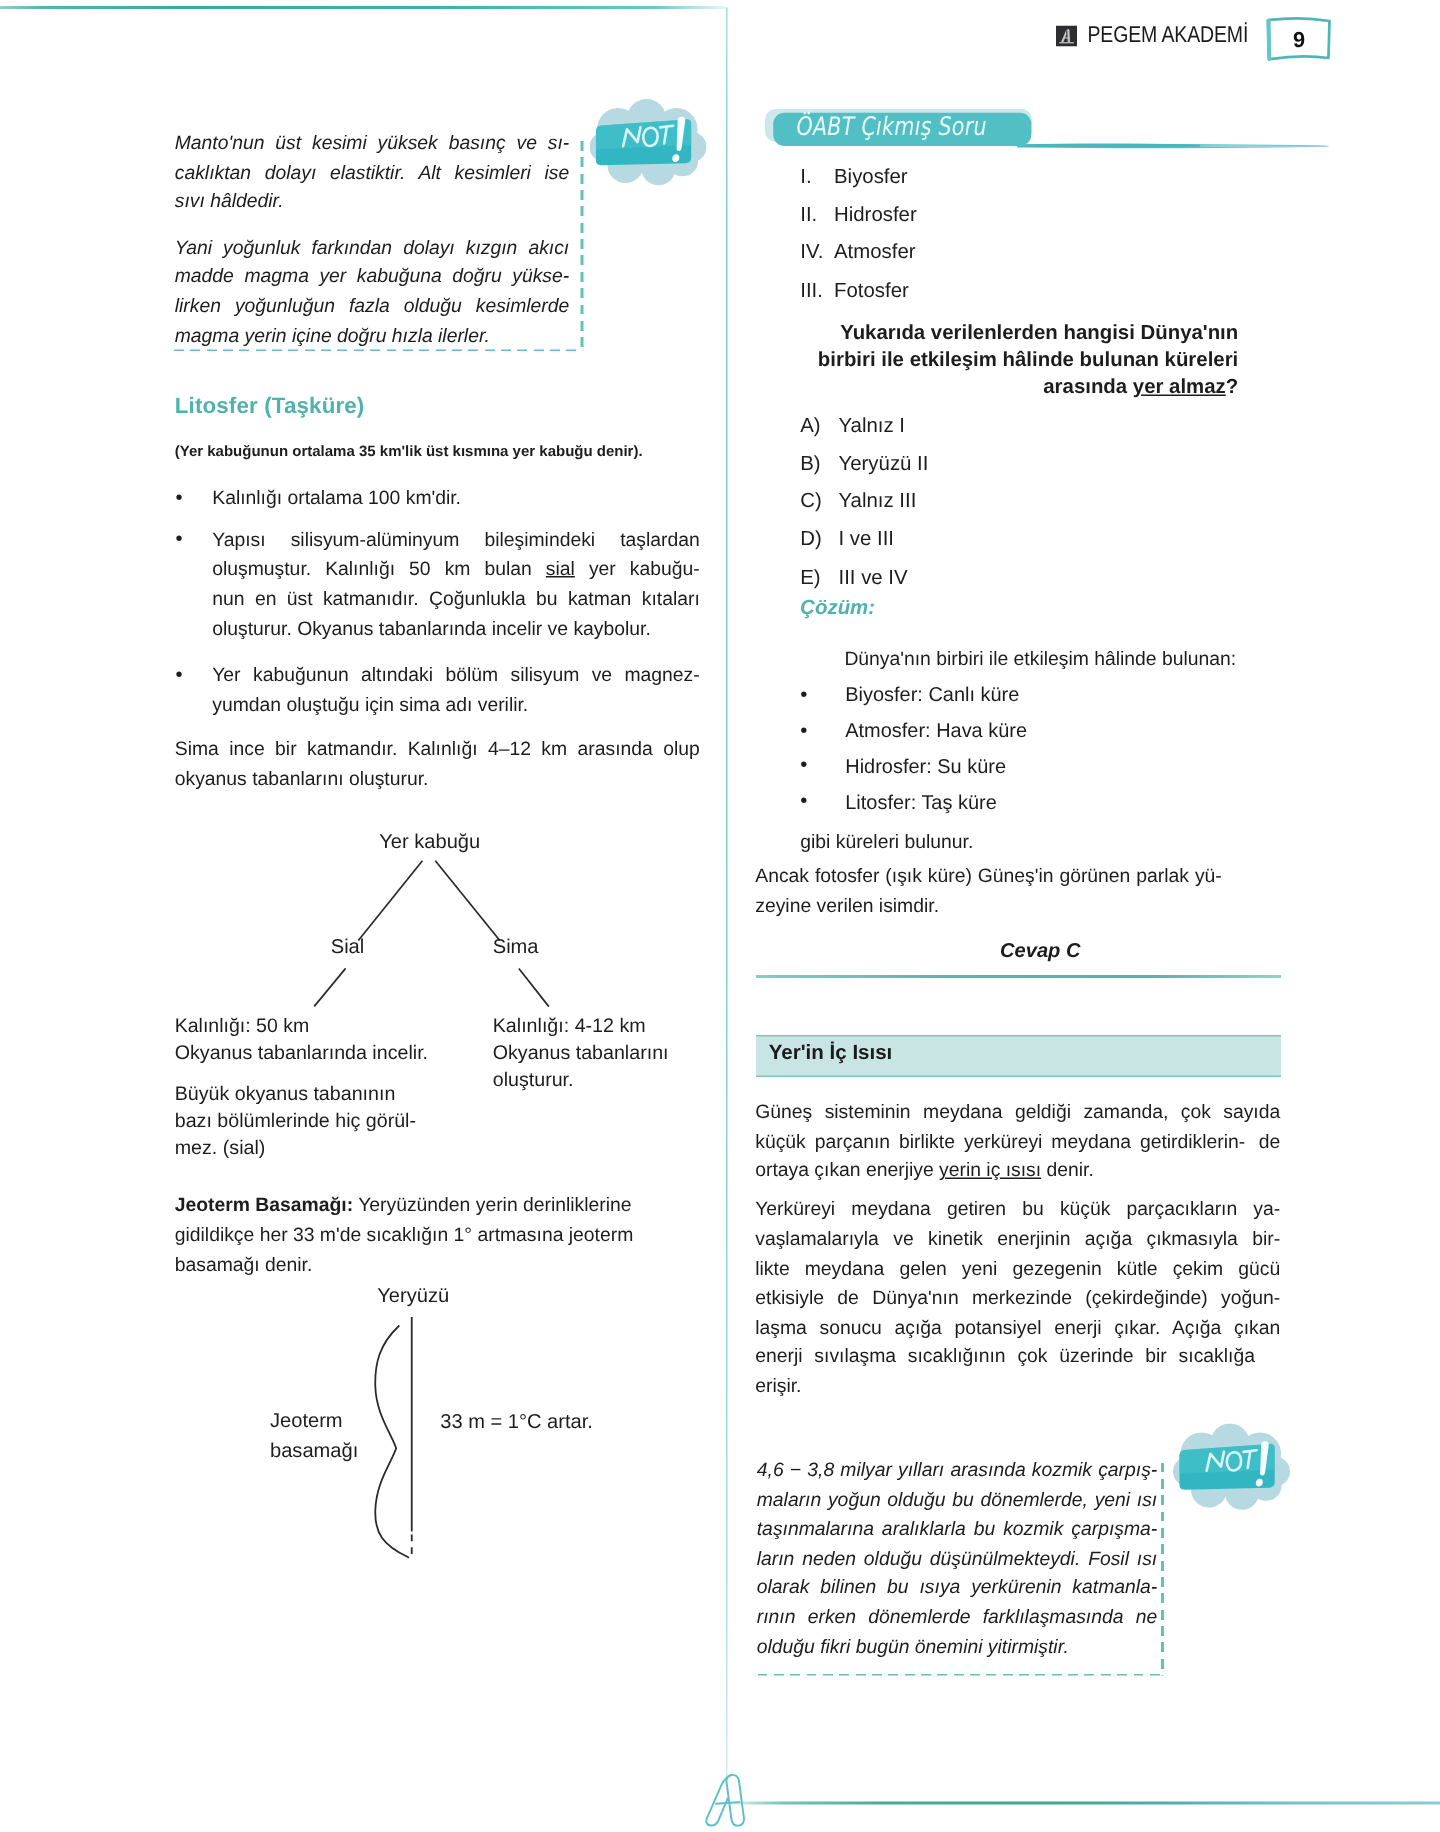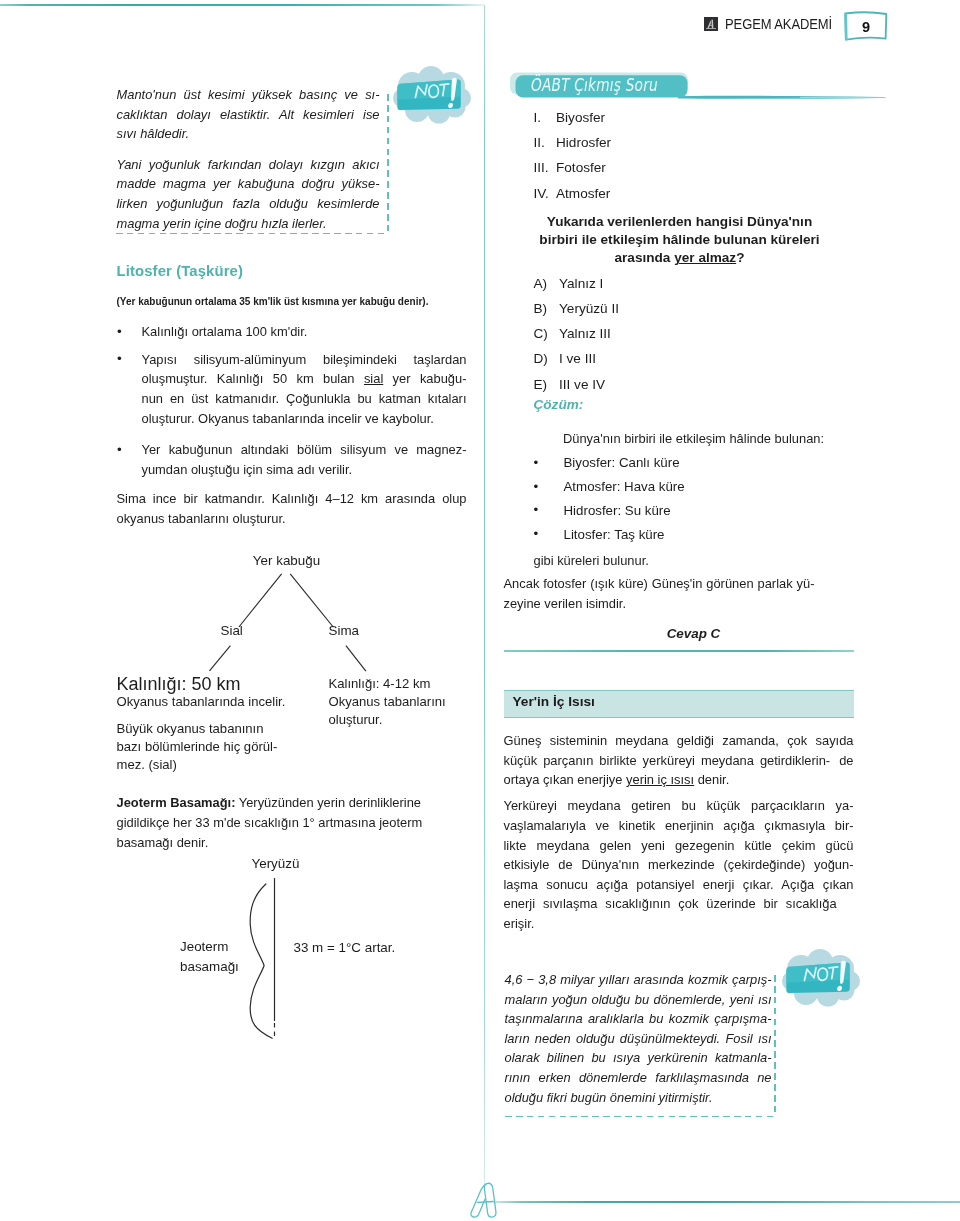--- a/index.html
+++ b/index.html
@@ -51,21 +51,21 @@
   .bul:before{content:"\2022";position:absolute;left:0.5px;top:-0.5px;font-size:13.5px;color:#1d1d1d;}
   u{text-decoration:underline;text-underline-offset:1px;}
 
   
   .exam-hdr{position:relative;height:29px;margin-bottom:0;margin-left:6.5px;}
   .exam-hdr svg{position:absolute;left:0;top:0;}
   .exam-hdr span{position:absolute;left:21px;top:3.2px;font-size:17px;font-style:italic;
       font-weight:400;color:#eafafc;letter-spacing:.2px;white-space:nowrap;display:inline-block;transform:scaleX(.81);transform-origin:left center;font-family:"DejaVu Sans",sans-serif;}
   .rom{display:flex;font-size:13.6px;line-height:25.2px;margin-left:30px;}
   .rom .n{width:22.5px;flex:none;}
-  .qtext{font-size:13.6px;line-height:18.3px;font-weight:bold;text-align:center;margin-left:30px;}
+  .qtext{font-size:13.6px;line-height:18.3px;font-weight:bold;text-align:right;margin-left:30px;}
   .opt{display:flex;font-size:13.6px;line-height:25.2px;margin-left:30px;}
   .opt .l{width:25.5px;flex:none;}
   .sol-label{font-size:13.6px;font-style:italic;font-weight:bold;color:#4fb2ac;margin-left:30px;}
   .sbul{position:relative;padding-left:60px;font-size:13.3px;line-height:19px;}
   .sbul:before{content:"\2022";position:absolute;left:30px;top:-0.5px;font-size:13.5px;}
   .answer{font-size:13.4px;font-weight:bold;font-style:italic;}
   .sechdr{height:26px;background:#c8e5e3;position:relative;
           border-top:1.1px solid #81c6c3;border-bottom:1.1px solid #81c6c3;}
   .sechdr span{position:absolute;left:9px;top:3.5px;font-size:13.7px;font-weight:bold;color:#1b1b1b;}
   .rule-thin{height:1.3px;width:350px;
@@ -155,21 +155,21 @@
     <div style="position:relative;height:176px;margin-top:24px;">
       <svg width="350" height="120" viewBox="0 0 350 120" style="position:absolute;left:0;top:16px;">
         <path d="M164.6,4.8 L121.9,58.0" stroke="#2a2a2a" stroke-width="1.15" fill="none"></path>
         <path d="M173.2,4.8 L216.2,58.0" stroke="#2a2a2a" stroke-width="1.15" fill="none"></path>
         <path d="M113.4,76.6 L92.5,101.9" stroke="#2a2a2a" stroke-width="1.15" fill="none"></path>
         <path d="M228.9,76.7 L248.9,102.1" stroke="#2a2a2a" stroke-width="1.15" fill="none"></path>
       </svg>
       <div style="position:absolute;left:0;top:0;width:340px;text-align:center;font-size:13.4px;">Yer kabuğu</div>
       <div style="position:absolute;left:104px;top:70px;font-size:13.4px;">Sial</div>
       <div style="position:absolute;left:212px;top:70px;font-size:13.4px;">Sima</div>
-      <div style="position:absolute;left:0px;top:122px;font-size:18px;line-height:18.3px;">Kalınlığı: 50 km</div>
+      <div style="position:absolute;left:0px;top:122px;font-size:13px;line-height:18.3px;">Kalınlığı: 50 km</div>
       <div style="position:absolute;left:0px;top:140px;font-size:13.1px;line-height:18.3px;white-space:nowrap;">Okyanus tabanlarında incelir.</div>
       <div style="position:absolute;left:212px;top:122px;font-size:13.1px;line-height:18.3px;">Kalınlığı: 4-12 km</div>
       <div style="position:absolute;left:212px;top:140px;width:118px;font-size:13.1px;line-height:18.3px;">Okyanus tabanlarını oluşturur.</div>
     </div>
 
     <div style="width:176px;font-size:13.1px;line-height:18.3px;margin-top:-9px;white-space:pre-line;">Büyük okyanus tabanının
 bazı bölümlerinde hiç görül­mez. (sial)</div>
 
     <p class="body-t" style="margin-top:19px;text-align:left;">
       <b>Jeoterm Basamağı:</b><span> Yeryüzünden yerin derinliklerine gidildikçe her 33 m'de sıcaklığın 1° artmasına jeoterm basamağı denir.</span>
@@ -205,26 +205,26 @@
     <div style="margin-top:4px;">
       <div class="rom">
           <span class="n">I.</span>
           <span>Biyosfer</span>
         </div>
       <div class="rom">
           <span class="n">II.</span>
           <span>Hidrosfer</span>
         </div>
       <div class="rom">
+          <span class="n">IV.</span>
+          <span>Atmosfer</span>
+        </div>
+      <div class="rom">
           <span class="n">III.</span>
           <span>Fotosfer</span>
-        </div>
-      <div class="rom">
-          <span class="n">IV.</span>
-          <span>Atmosfer</span>
         </div>
     </div>
 
     <p class="qtext" style="margin-top:7px;width:292px;">
       <span>Yukarıda verilenlerden hangisi Dünya'nın birbiri ile etkileşim hâlinde bulunan küreleri arasında </span><u>yer almaz</u><span>?</span>
     </p>
 
     <div style="margin-top:3px;">
       <div class="opt">
           <span class="l">A)</span>

